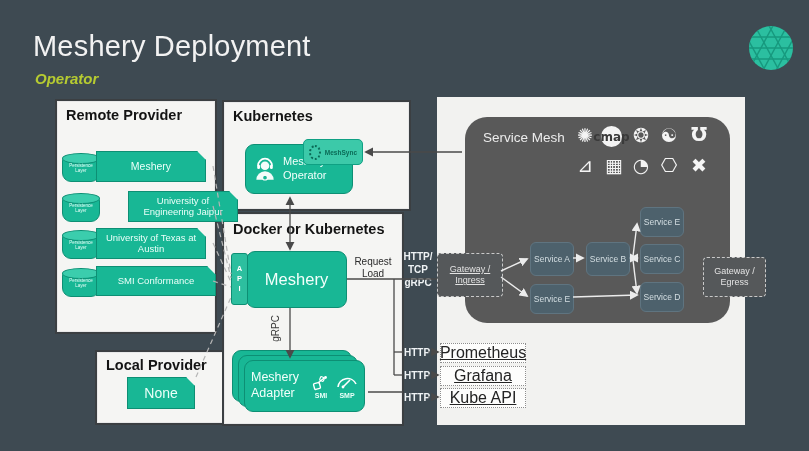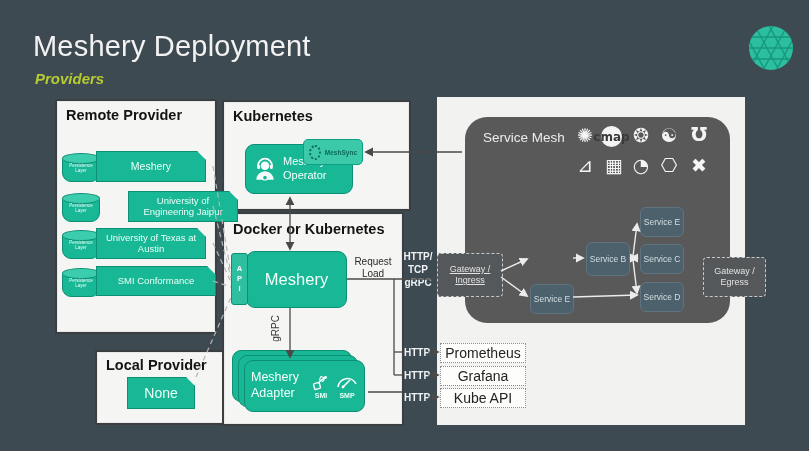--- a/index.html
+++ b/index.html
@@ -57,33 +57,33 @@
   .logo{z-index:5;color:#f4f4f4;font-family:"DejaVu Sans",sans-serif;font-size:19px;line-height:1;
     width:26px;text-align:center;}
   .logo.circle-text{background:#f4f4f4;color:#3a3a3a;border-radius:50%;width:21px;height:21px;
     font-size:12px;font-weight:bold;display:flex;align-items:center;justify-content:center;}
   .svc{background:#4d616c;border:1px solid #5f7480;border-radius:6px;z-index:5;
     color:#d5dfe3;font-size:8.5px;display:flex;align-items:center;justify-content:center;}
   .gateway{background:#55585a;border:1px dashed #c9c9c9;border-radius:4px;z-index:11;
     color:#e3e3e3;font-size:9px;text-align:center;display:flex;align-items:center;justify-content:center;
     line-height:1.25;}
   
-  .obs{background:#fdfdfc;border:1px dotted #8e8e8e;z-index:5;color:#232323;font-size:14px;
-    display:flex;align-items:center;justify-content:center;}
+  .obs{background:#fdfdfc;border:1px dotted #8e8e8e;z-index:5;color:#232323;font-size:16px;
+    display:flex;align-items:center;justify-content:center;text-decoration:underline;}
   
   svg.overlay{position:absolute;left:0;top:0;z-index:20;pointer-events:none;}
   .logo-mark{z-index:3;}
 </style>
 </head>
 <body>
 
 <div class="stage">
 
   <div class="abs slide-title">Meshery Deployment</div>
-  <div class="abs slide-sub">Providers</div>
+  <div class="abs slide-sub">Operator</div>
 
   <svg class="abs logo-mark" style="left:747px;top:24px;" width="48" height="48" viewBox="0 0 48 48">
     <defs>
         <clipPath id="cc">
           <circle cx="24" cy="24" r="22"></circle>
         </clipPath>
       </defs>
     <circle cx="24" cy="24" r="22" fill="#2bbfa0"></circle>
     <g clip-path="url(#cc)" stroke="#17997e" stroke-width="1.4">
       <line x1="0" y1="13" x2="48" y2="13"></line>
@@ -203,20 +203,21 @@
   <span class="abs logo" style="left:686px;top:125px;font-weight:bold;">Ʊ</span>
   <span class="abs logo" style="left:572px;top:156px;">⊿</span>
   <span class="abs logo" style="left:601px;top:156px;">▦</span>
   <span class="abs logo" style="left:628px;top:156px;">◔</span>
   <span class="abs logo" style="left:656px;top:156px;">⎔</span>
   <span class="abs logo" style="left:686px;top:156px;">✖</span>
 
   <div class="abs gateway" style="left:437px;top:253px;width:64px;height:42px;text-decoration:underline;">Gateway / Ingress</div>
   <div class="abs gateway" style="left:703px;top:257px;width:61px;height:38px;">Gateway / Egress</div>
 
+  <div class="abs svc" style="left:530px;top:242px;width:42px;height:32px;">Service A</div>
   <div class="abs svc" style="left:586px;top:242px;width:42px;height:32px;">Service B</div>
   <div class="abs svc" style="left:640px;top:207px;width:42px;height:28px;">Service E</div>
   <div class="abs svc" style="left:640px;top:244px;width:42px;height:28px;">Service C</div>
   <div class="abs svc" style="left:640px;top:282px;width:42px;height:28px;">Service D</div>
   <div class="abs svc" style="left:530px;top:284px;width:42px;height:28px;">Service E</div>
 
   <div class="abs obs" style="left:440px;top:343px;width:84px;height:18px;">Prometheus</div>
   <div class="abs obs" style="left:440px;top:366px;width:84px;height:18px;">Grafana</div>
   <div class="abs obs" style="left:440px;top:388px;width:84px;height:18px;">Kube API</div>
 

